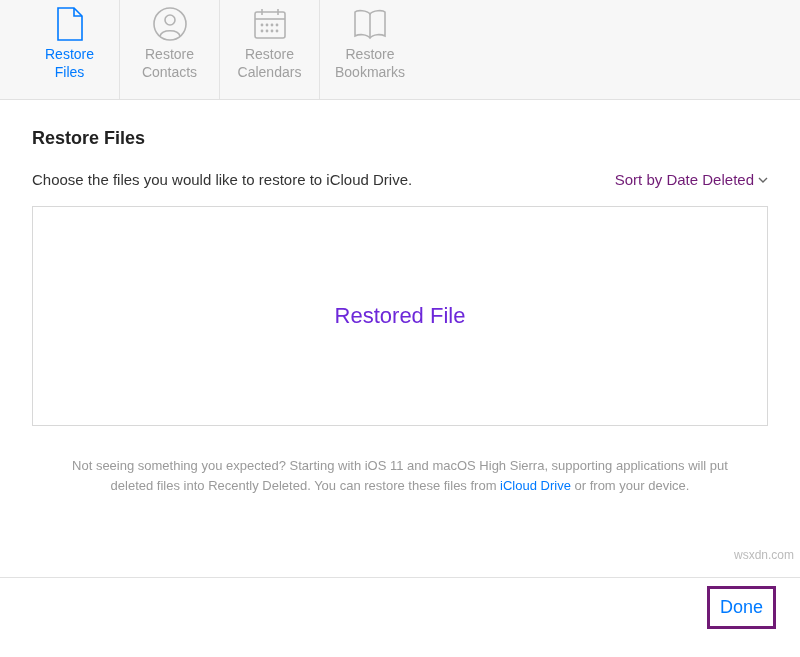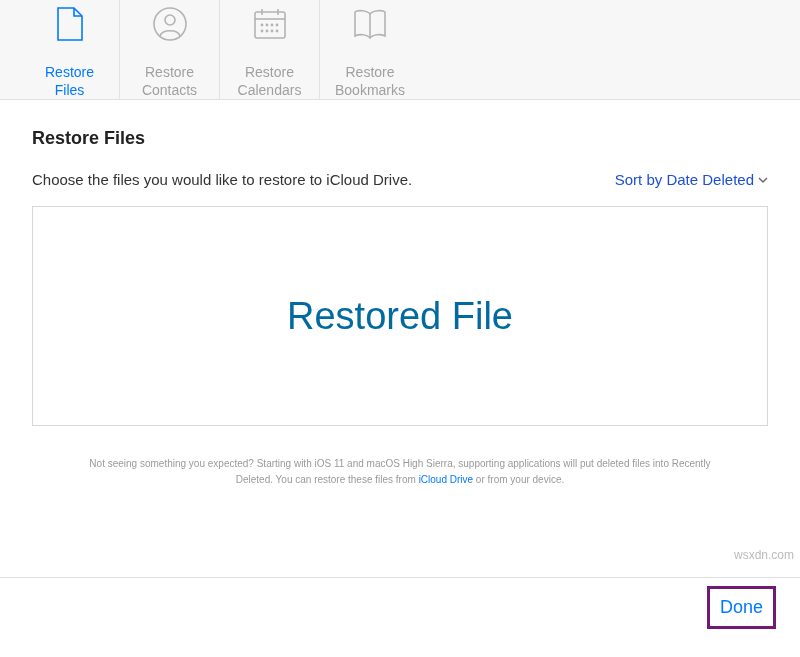--- a/index.html
+++ b/index.html
@@ -16,21 +16,21 @@
   background: #f7f7f7;
   border-bottom: 1px solid #e1e1e1;
   height: 100px;
   padding-left: 20px;
 }
 .tab {
   width: 100px;
   display: flex;
   flex-direction: column;
   align-items: center;
-  justify-content: space-between;
+  justify-content: flex-start;
   border-right: 1px solid #e3e3e3;
   color: #a0a0a0;
   padding-top: 4px;
   cursor: pointer;
 }
 .tab:last-child { border-right: none; }
 .tab.active { color: #007aff; }
 .tab .icon { height: 40px; display:flex; align-items:center; justify-content:center; margin-bottom:2px; }
 .tab .label { font-size: 14px; line-height: 1.25; text-align:center; white-space: pre-line; }
 .content {
@@ -45,47 +45,47 @@
 .row-between {
   display: flex;
   justify-content: space-between;
   align-items: center;
   font-size: 15px;
   color: #333;
   margin-bottom: 18px;
   gap: 44px;
 }
 .sort {
-  color: #1d4ed8;
+  color: #701a75;
   cursor: pointer;
   display: flex;
   align-items: center;
   gap: 4px;
 }
 .file-area {
   border: 1px solid #d8d8d8;
   height: 220px;
   display: flex;
   align-items: center;
   justify-content: center;
-  color: #0369a1;
-  font-size: 38px;
+  color: #6d28d9;
+  font-size: 22px;
   font-weight: 300;
 }
 .hints {
   margin-top: 30px;
   text-align: center;
 }
 .hint1 {
   font-size: 15px;
   color: #505050;
   margin-bottom: 16px;
 }
 .hint2 {
-  font-size: 10px;
+  font-size: 13px;
   color: #9a9a9a;
   line-height: 1.55;
   padding: 0 40px;
 }
 .hint2 .link { color: #007aff; cursor:pointer; }
 .footer {
   position: absolute;
   left: 0; right: 0;
   bottom: 20px;
   border-top: 1px solid #e1e1e1;

